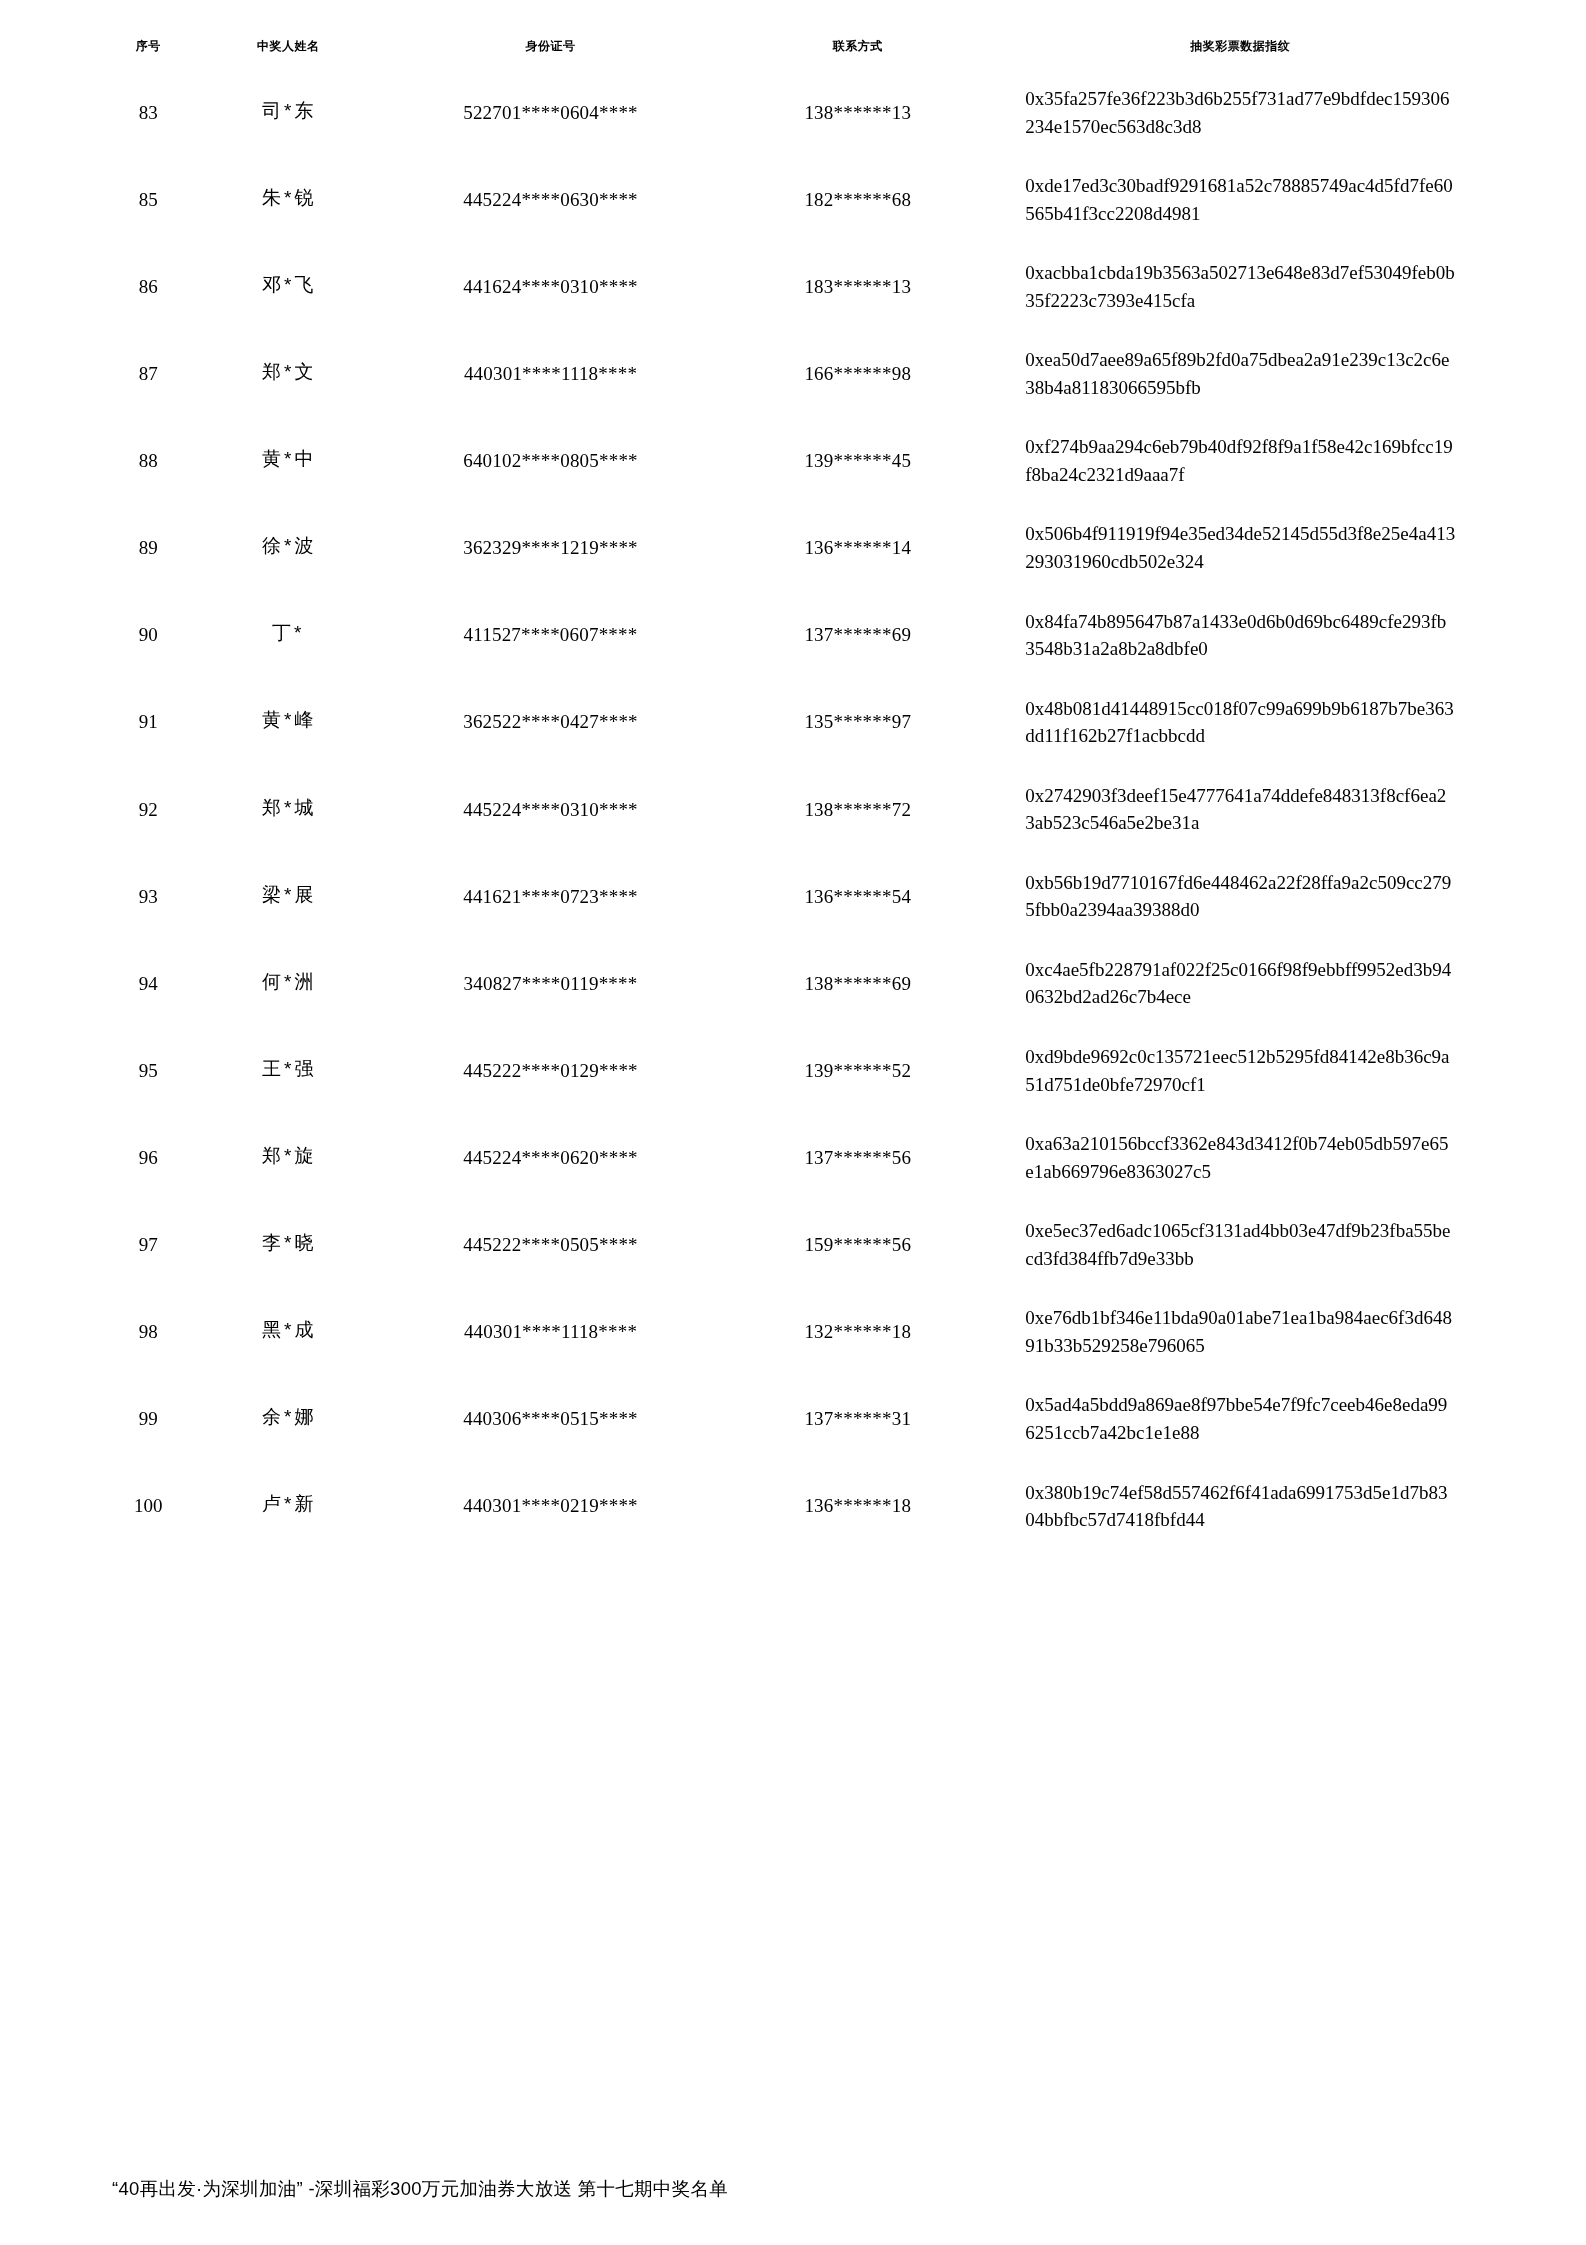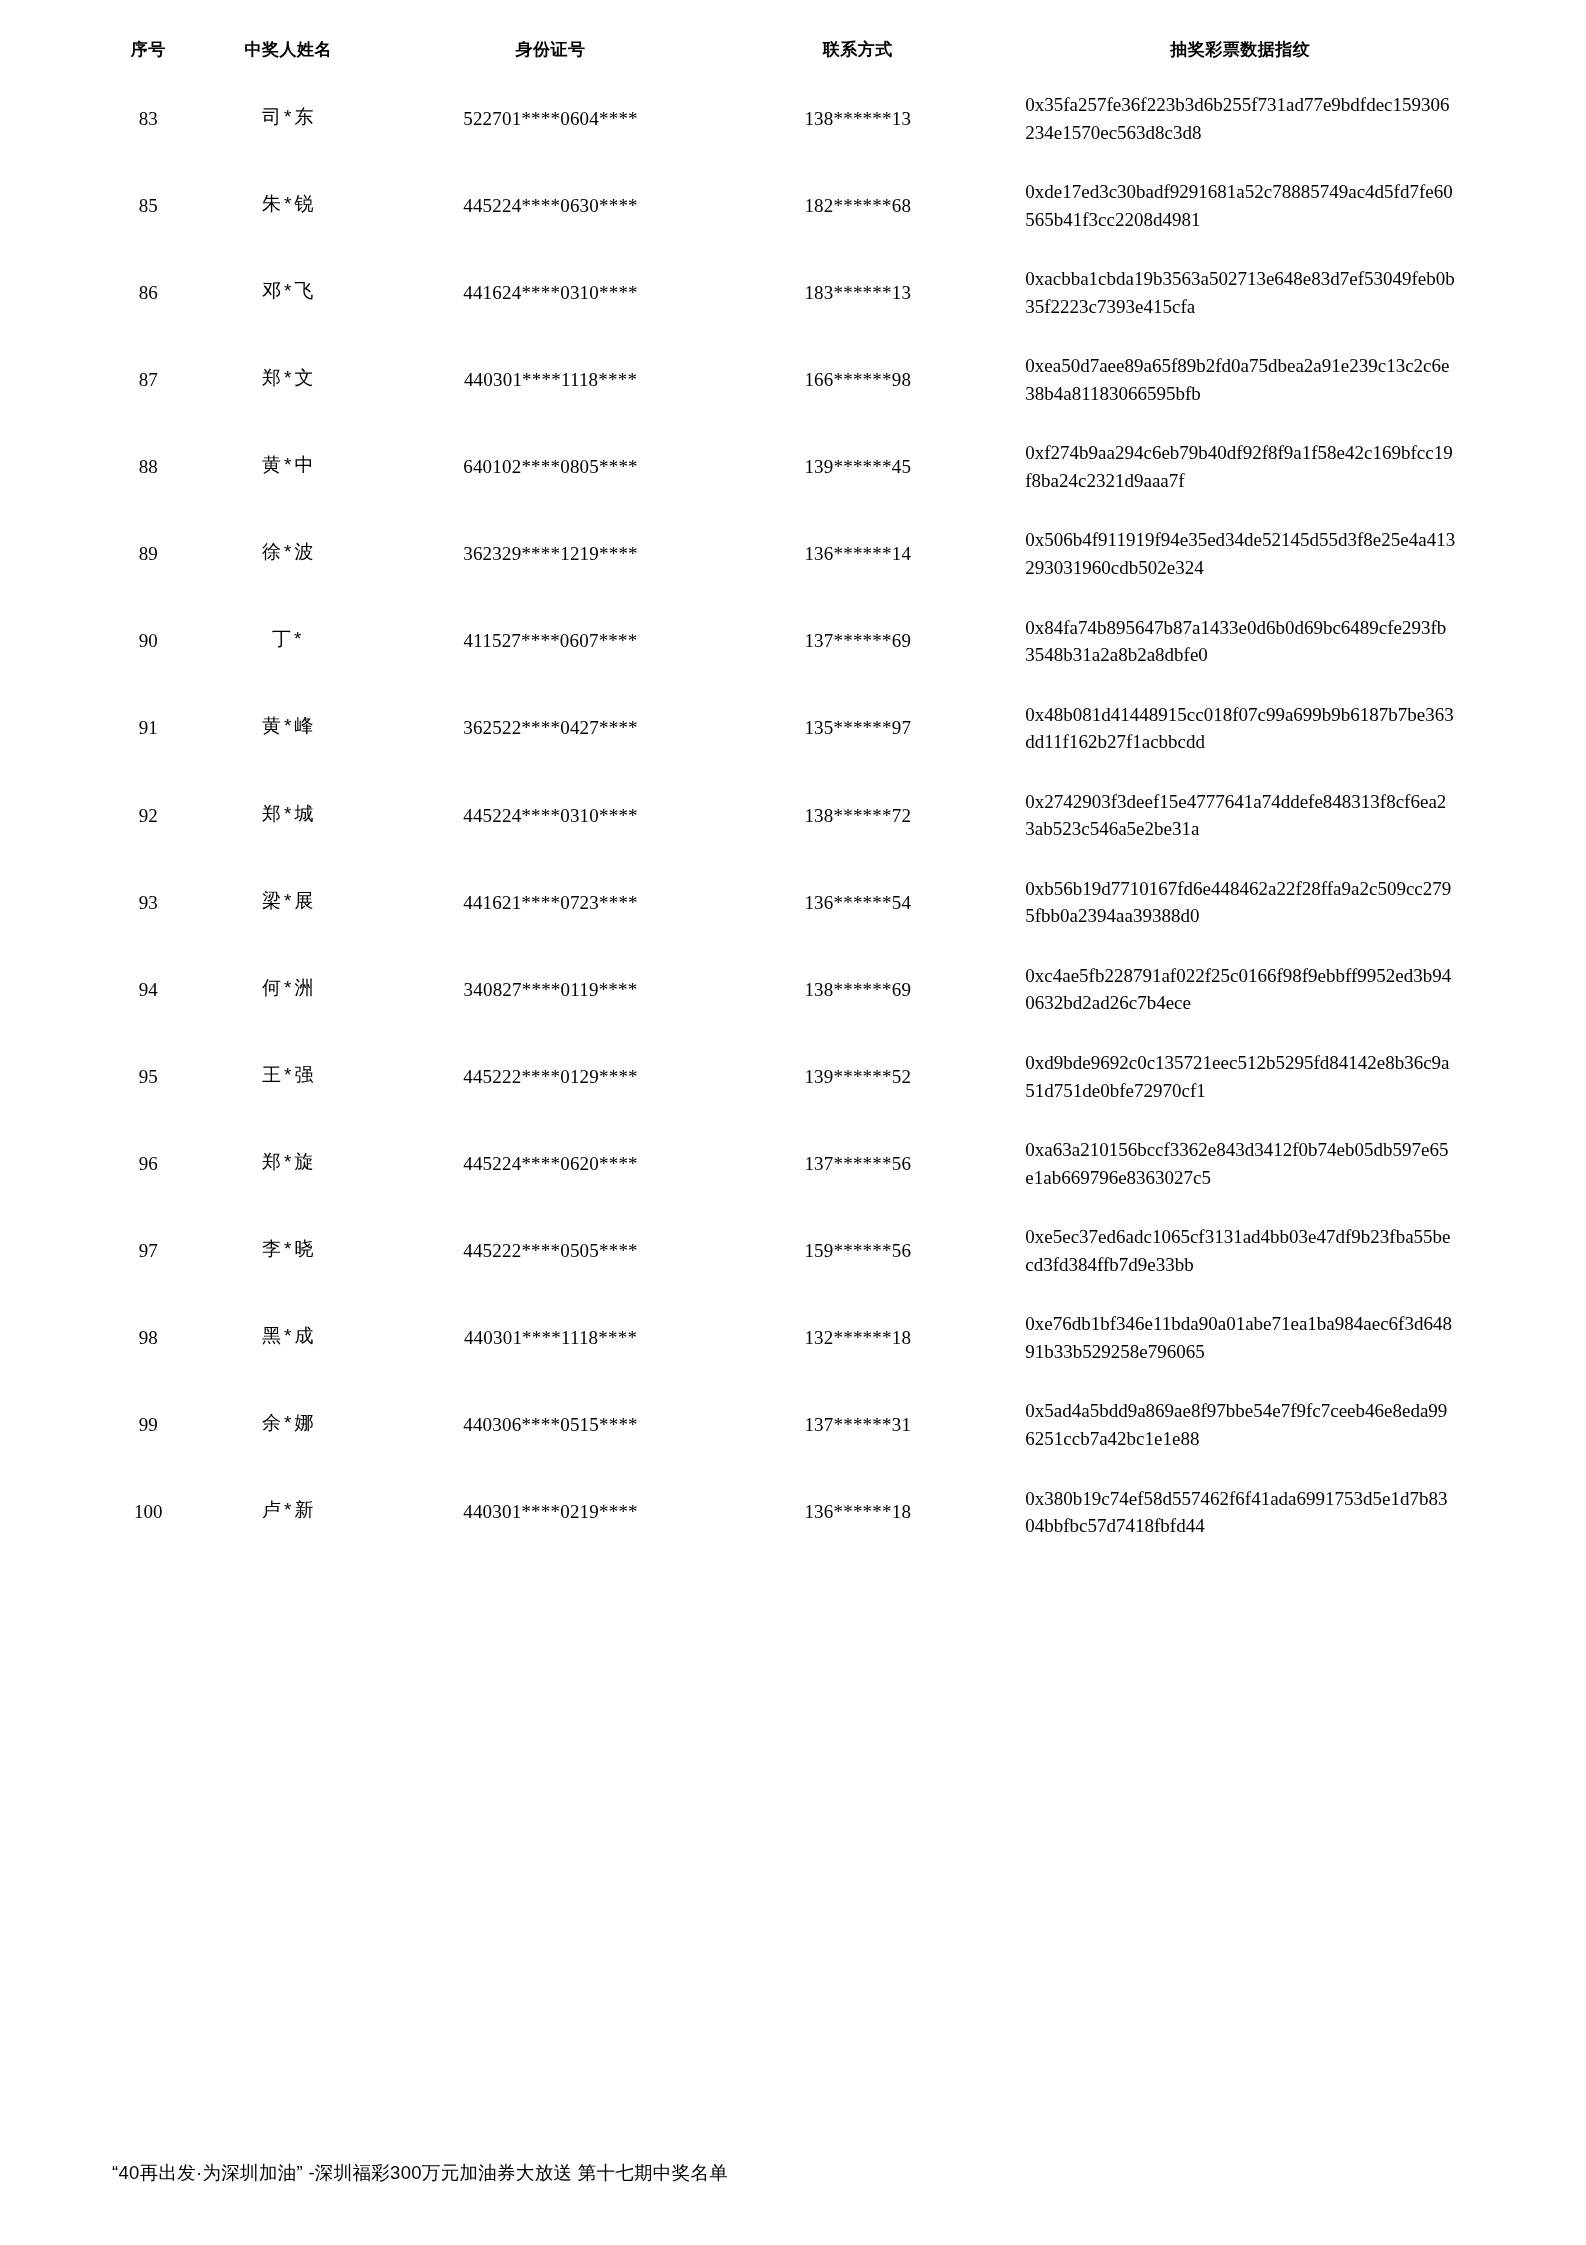--- a/index.html
+++ b/index.html
@@ -23,21 +23,21 @@
   }
   table.winners {
     border-collapse: collapse;
     margin: 28px auto 0 auto;
     width: 1390px;
     table-layout: fixed;
   }
   table.winners thead th {
     font-family: "Liberation Sans", sans-serif;
     font-weight: bold;
-    font-size: 17px;
+    font-size: 12px;
     padding: 10px 4px 14px 4px;
     vertical-align: middle;
     letter-spacing: 0.5px;
   }
   table.winners tbody td {
     font-size: 19px;
     text-align: center;
     vertical-align: middle;
     padding: 12px 4px;
     line-height: 1.45;
@@ -69,21 +69,21 @@
   }
   .fp-wrap {
     display: block;
     max-width: 430px;
     margin: 4px auto;
     text-align: left;
   }
   .footer {
     position: absolute;
     left: 112px;
-    bottom: 88px;
+    bottom: 72px;
     font-family: "Liberation Sans", sans-serif;
     font-size: 18.5px;
     color: #000;
     white-space: nowrap;
     letter-spacing: 0.3px;
   }
 </style>
 </head>
 <body>
 

